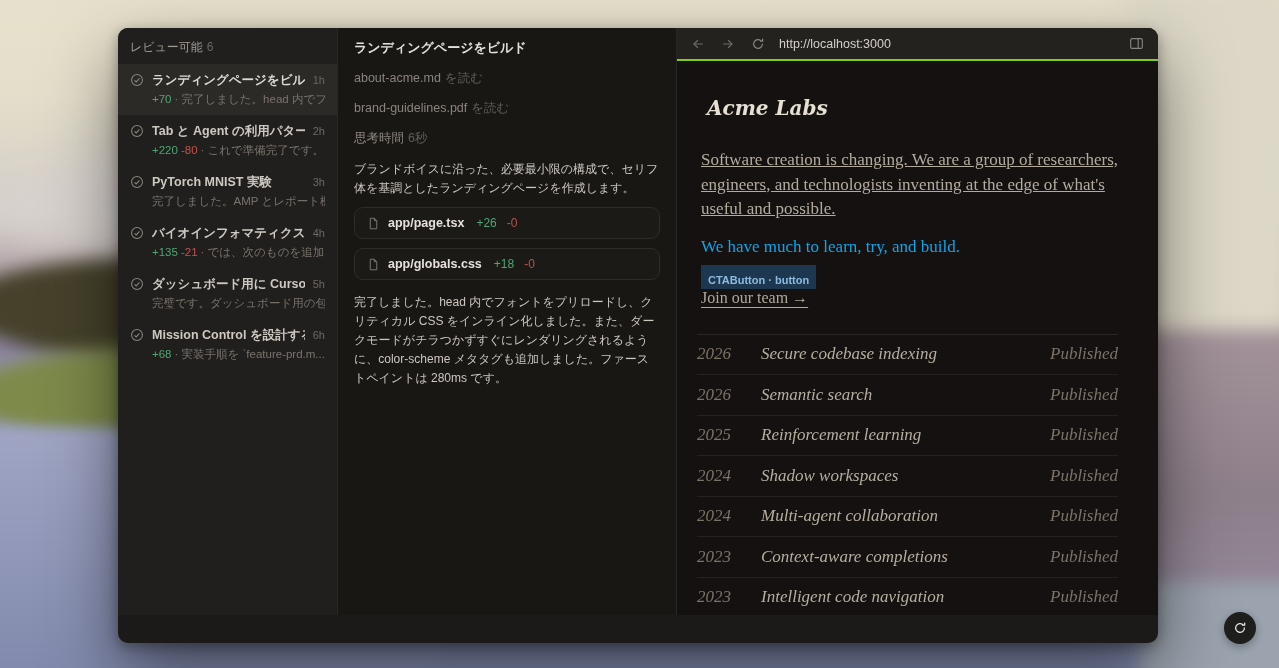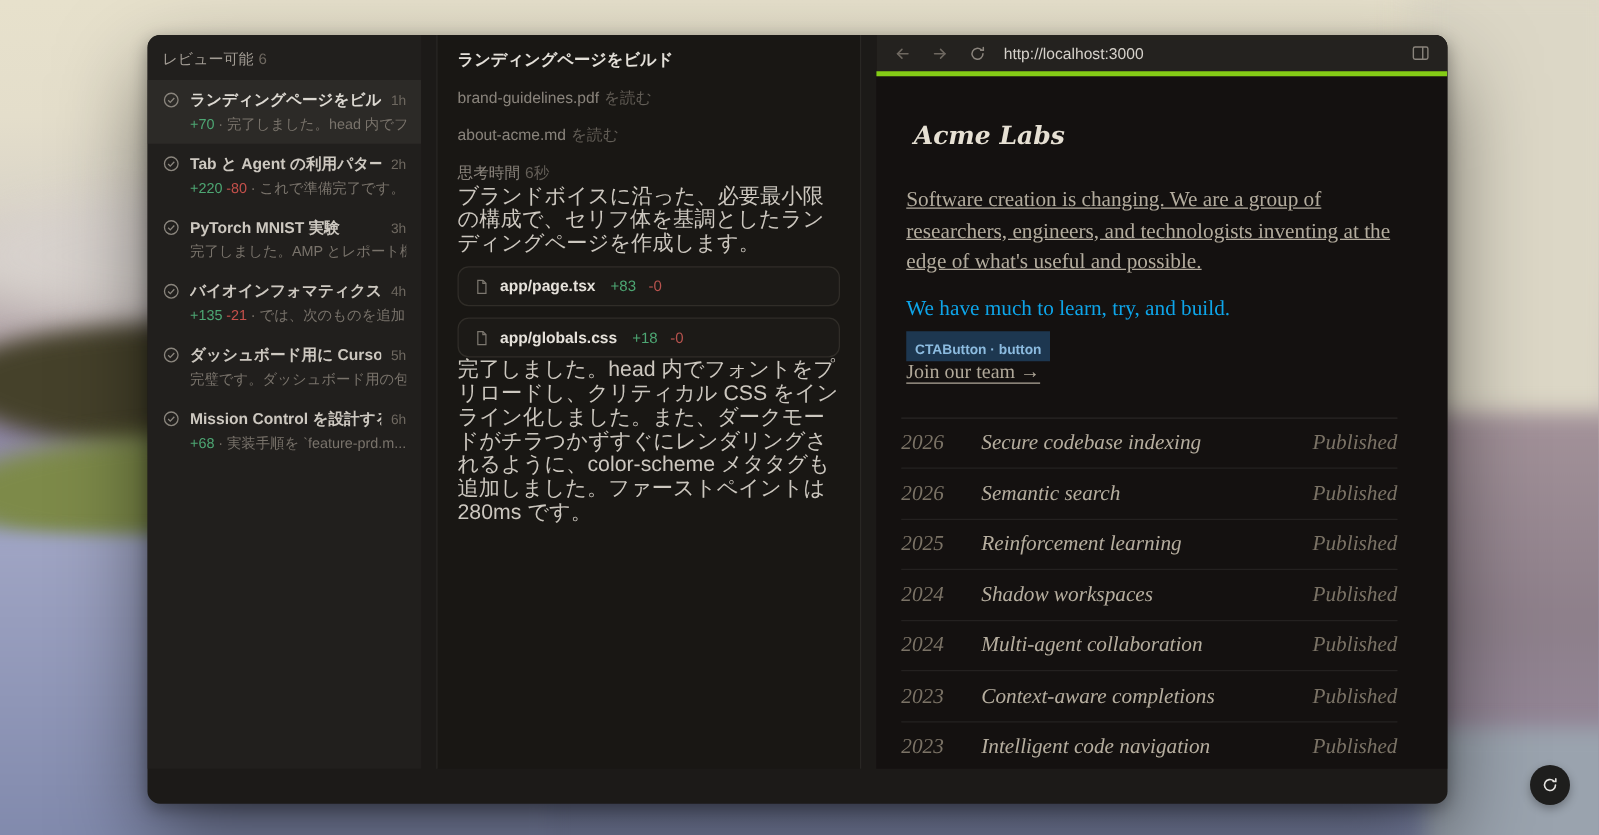--- a/index.html
+++ b/index.html
@@ -33,21 +33,21 @@
     height: 27px; position: relative; background: #1d1b19;
     border-bottom: 1px solid rgba(255,255,255,.06);
     display: flex; align-items: center;
   }
   .lights { display: flex; gap: 7px; padding-left: 10px; }
   .light { width: 9px; height: 9px; border-radius: 50%; background: #3f3c38; }
   .win-title {
     position: absolute; left: 0; right: 0; text-align: center;
     font-size: 12px; color: #918b84;
   }
-  .main { display: flex; height: 587px; gap: 12px; }
+  .main { display: flex; height: 587px; }
 
   
   .sidebar { width: 219px; background: #211f1d; flex: none; overflow: hidden; }
   .sb-header { padding: 11px 12px 8px; font-size: 12px; color: #a29c94; }
   .sb-header .cnt { color: #6e6860; margin-left: 4px; }
   .s-item { padding: 8px 12px; display: flex; gap: 8px; cursor: pointer; }
   .s-item.sel { background: #2c2a27; }
   .s-icon { color: #8a857d; flex: none; margin-top: 1px; }
   .s-body { min-width: 0; flex: 1; }
   .s-top { display: flex; align-items: baseline; }
@@ -68,21 +68,21 @@
   .chat-header { padding-top: 11px; font-size: 13px; font-weight: 700; color: #e4e0d9; }
   .user-box {
     margin-top: 10px; border: 1px solid #38352f; background: #1e1c19;
     border-radius: 8px; padding: 8px 12px; font-size: 12.5px; line-height: 19px; color: #d6d2ca;
   }
   .tool-row { margin-top: 13px; font-size: 12.5px; }
   .tool-file { color: #8a847c; }
   .tool-action { color: #635e57; margin-left: 4px; }
   .think-label { color: #8a847c; }
   .think-val { color: #635e57; margin-left: 4px; }
-  .a-para { font-size: 17px; line-height: 19px; color: #ccc7bf; }
+  .a-para { margin-top: 13px; font-size: 12px; line-height: 19px; color: #ccc7bf; }
   .file-card {
     margin-top: 9px; height: 32px; border: 1px solid #302d28; background: #1c1a17;
     border-radius: 9px; display: flex; align-items: center; padding: 0 12px; gap: 8px; cursor: pointer;
   }
   .fc-icon { color: #7d7870; display: flex; }
   .fc-name { font-size: 12.5px; font-weight: 700; color: #e5e1da; }
   .fc-add { font-size: 12px; color: #4da673; margin-left: 4px; }
   .fc-del { font-size: 12px; color: #b8534e; margin-left: 2px; }
   .composer {
     margin-top: auto; margin-bottom: 13px; border: 1px solid #33302b;
@@ -98,21 +98,21 @@
   .chev { display: flex; color: #7d7870; }
   .send {
     margin-left: auto; width: 24px; height: 24px; border-radius: 50%; background: #343028;
     color: #cfcbc4; display: flex; align-items: center; justify-content: center;
     font-size: 13px; cursor: pointer;
   }
 
   
   .browser { flex: 1; background: #141110; display: flex; flex-direction: column; overflow: hidden; }
   .navbar {
-    height: 33px; flex: none; background: #24221f; border-bottom: 4px solid #84cc16;
+    height: 33px; flex: none; background: #24221f; border-bottom: 2px solid #84cc16;
     display: flex; align-items: center; padding: 0 14px;
   }
   .nav-ic { color: #6e6860; display: flex; cursor: pointer; }
   .nav-ic + .nav-ic { margin-left: 16px; }
   .nav-ic.reload { color: #8a847c; }
   .url { margin-left: 14px; font-size: 12.5px; color: #d5d1ca; cursor: text; }
   .panel-toggle { margin-left: auto; color: #8a847c; display: flex; cursor: pointer; }
 
   .page { flex: 1; padding: 0 40px 0 24px; overflow: hidden; font-family: "Liberation Serif", serif; }
   .logo { margin: 35px 0 0 6px; font-family: "DejaVu Serif", serif; font-style: italic; font-weight: 700; font-size: 20px; color: #e6e0d3; }
@@ -260,40 +260,40 @@
           <div class="s-prev"><span class="add">+68</span><span>· 実装手順を `feature-prd.m...</span></div>
         </div>
       </div>
     </div>
 
     <div class="chat">
       <div class="chat-header">ランディングページをビルド</div>
 
 
       <div class="tool-row">
+        <span class="tool-file">about-acme.md</span><span class="tool-action">を読む</span>
+      </div>
+      <div class="tool-row">
         <span class="tool-file">brand-guidelines.pdf</span><span class="tool-action">を読む</span>
-      </div>
-      <div class="tool-row">
-        <span class="tool-file">about-acme.md</span><span class="tool-action">を読む</span>
       </div>
       <div class="tool-row">
         <span class="think-label">思考時間</span><span class="think-val">6秒</span>
       </div>
 
       <div class="a-para">ブランドボイスに沿った、必要最小限の構成で、セリフ体を基調としたランディングページを作成します。</div>
 
       <div class="file-card">
         <span class="fc-icon">
             <svg width="13" height="13" viewBox="0 0 16 16" fill="none" stroke="currentColor" stroke-width="1.2">
               <path d="M4 1.5h5l3 3v10H4z"></path>
               <path d="M9 1.5v3h3"></path>
             </svg>
           </span>
         <span class="fc-name">app/page.tsx</span>
-        <span class="fc-add">+83</span>
+        <span class="fc-add">+26</span>
         <span class="fc-del">-0</span>
       </div>
       <div class="file-card">
         <span class="fc-icon">
             <svg width="13" height="13" viewBox="0 0 16 16" fill="none" stroke="currentColor" stroke-width="1.2">
               <path d="M4 1.5h5l3 3v10H4z"></path>
               <path d="M9 1.5v3h3"></path>
             </svg>
           </span>
         <span class="fc-name">app/globals.css</span>

